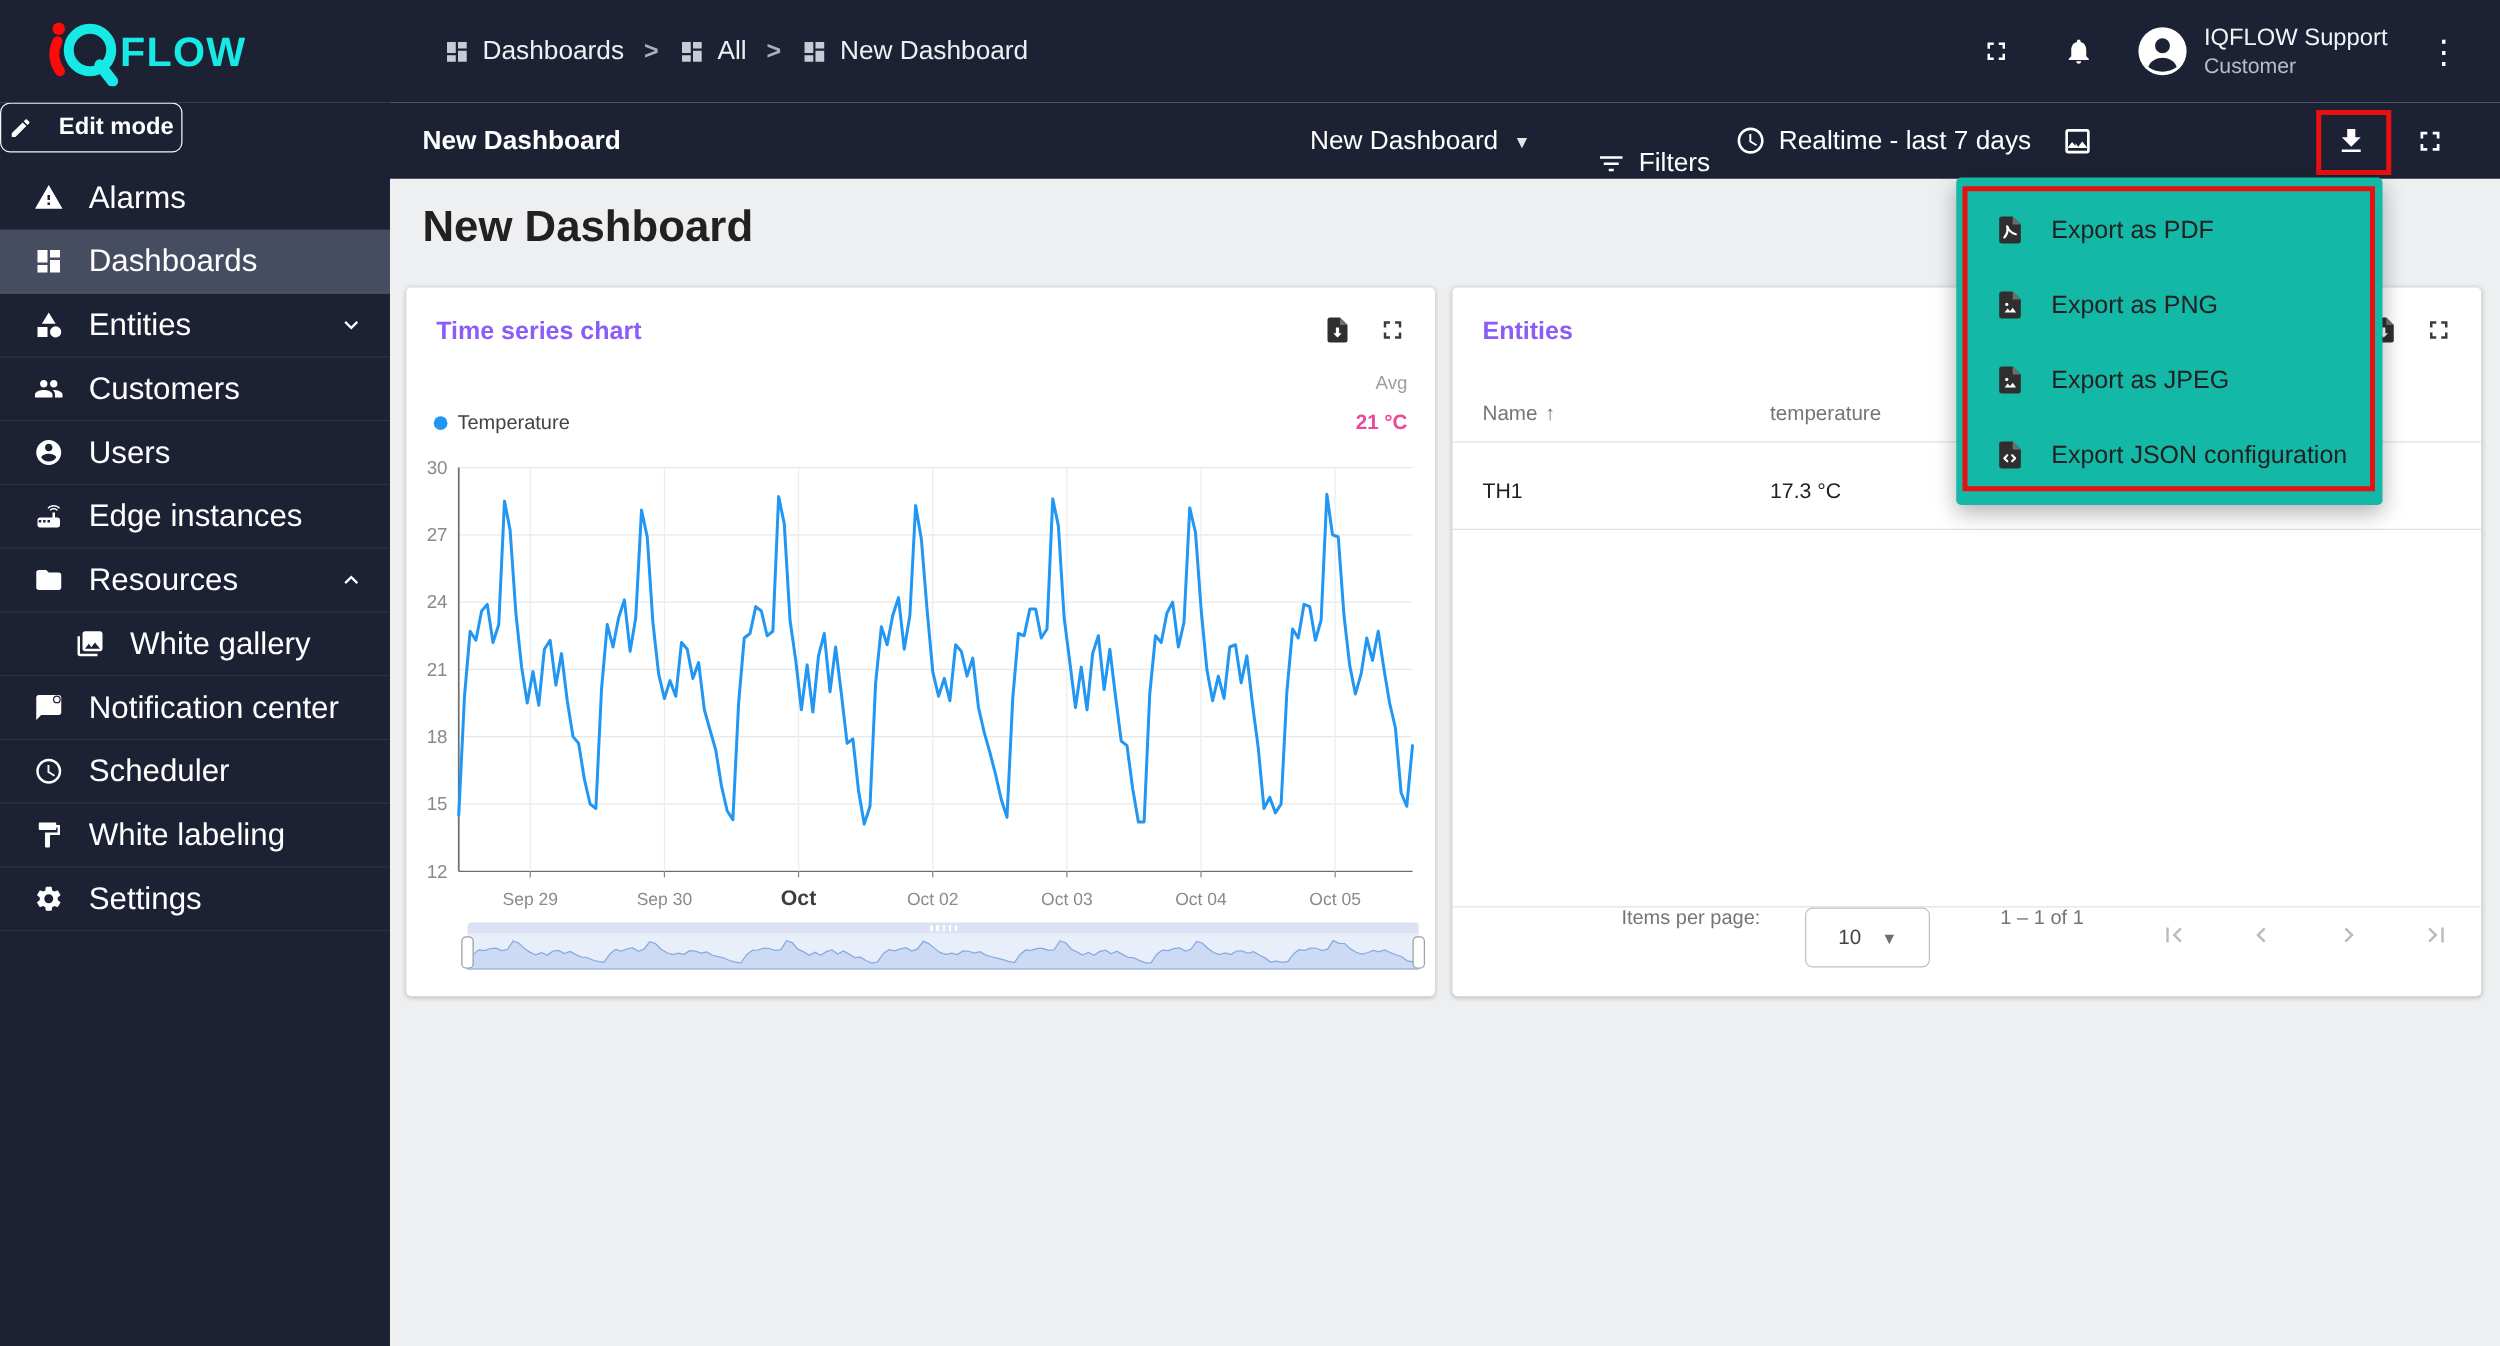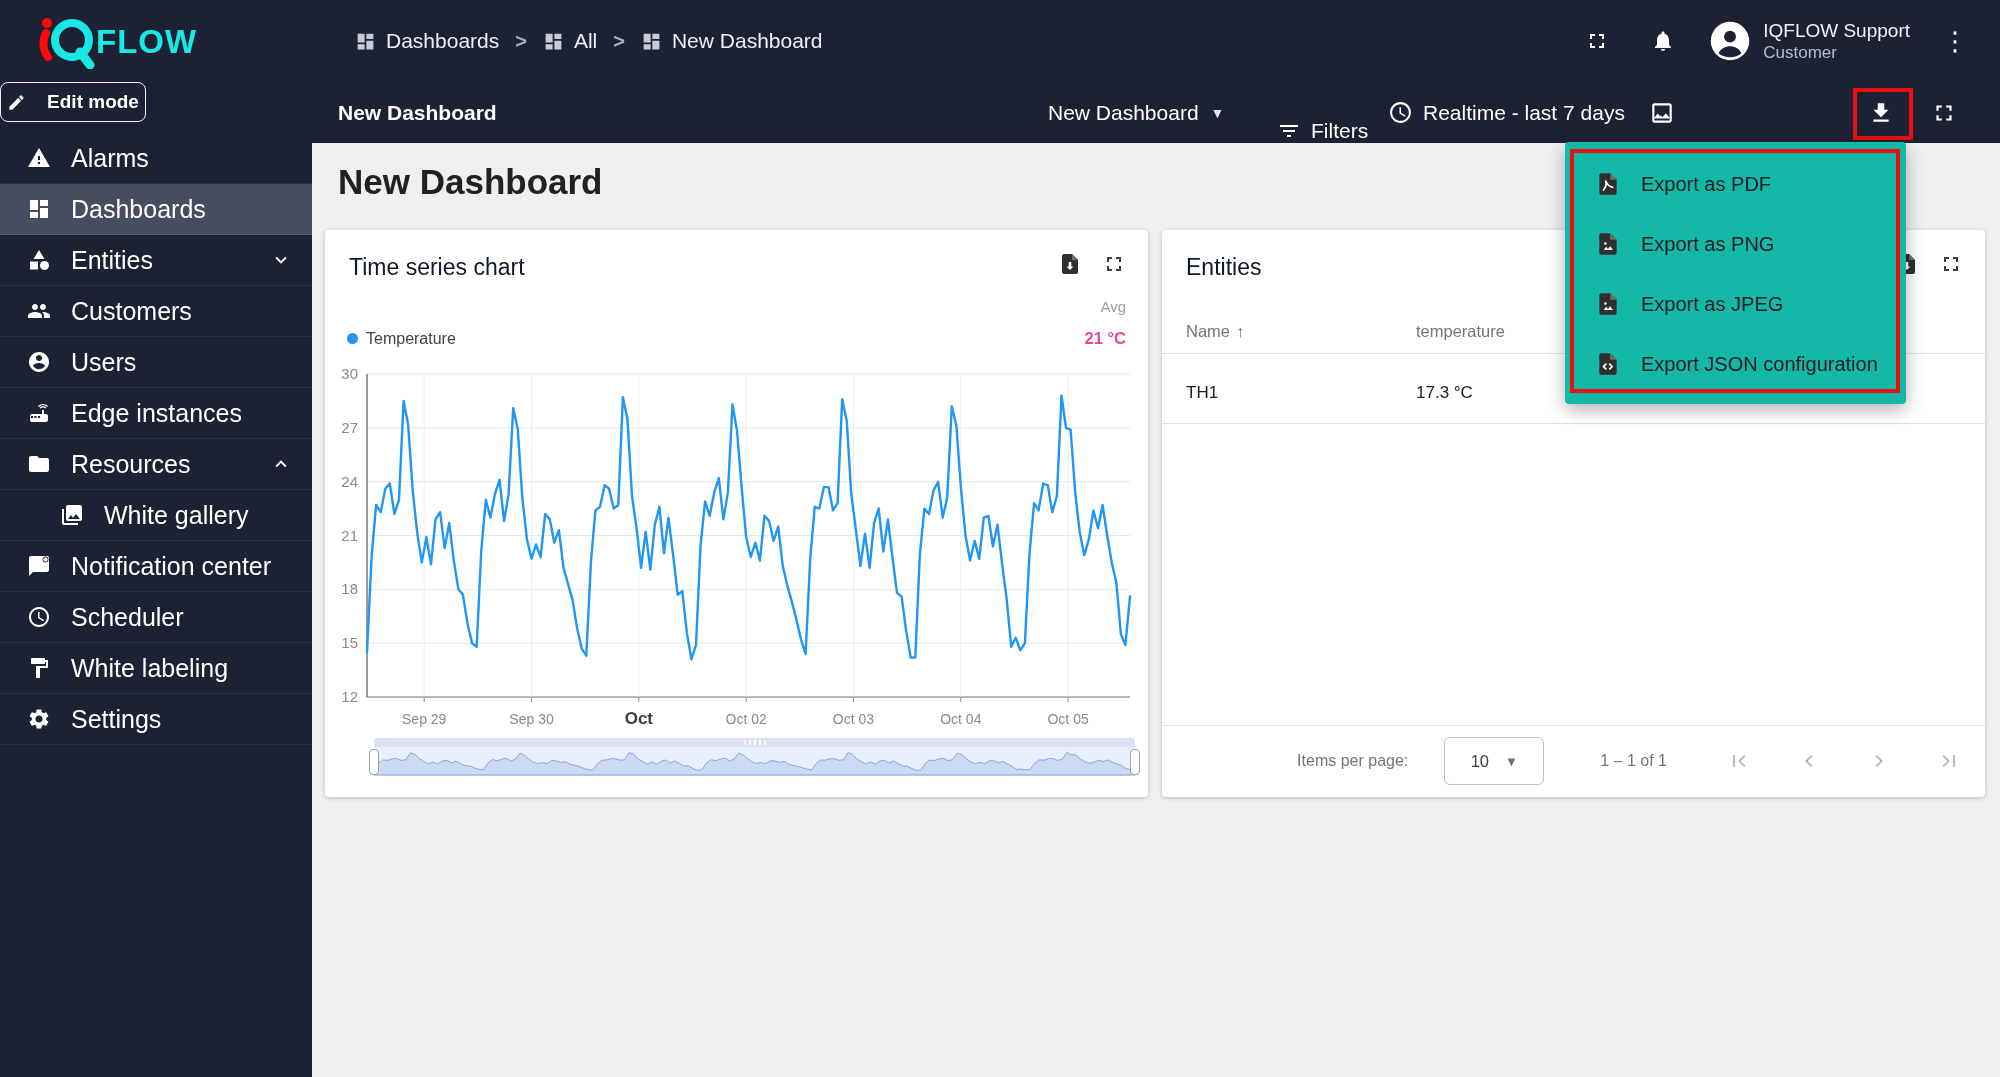--- a/index.html
+++ b/index.html
@@ -51,21 +51,21 @@
   .red-hl { position:absolute; border:4px solid #e81010; z-index:40; pointer-events:none; }
   #red-download { left:1853px; top:88px; width:60px; height:52px; }
 
   
   #page-title { position:absolute; left:338px; top:162px; font-size:35px; font-weight:700; color:#212121; z-index:5; }
 
   .card { position:absolute; top:230px; width:823px; height:567px; background:#fff; border-radius:4px;
     box-shadow:0 1px 4px rgba(0,0,0,0.22); z-index:5; }
   #card-chart { left:325px; }
   #card-entities { left:1162px; }
-  .widget-title { position:absolute; left:24px; top:24px; font-size:23px; font-weight:400; color:#0f172a; }
+  .widget-title { position:absolute; left:24px; top:24px; font-size:20px; font-weight:700; color:#8b5cf6; }
   .widget-icons { position:absolute; right:20px; top:20px; display:flex; gap:16px; color:#333; }
   .wbtn { width:28px; height:28px; display:flex; align-items:center; justify-content:center; cursor:pointer; }
 
   
   #legend-avg-label { position:absolute; right:22px; top:68px; font-size:15px; color:#9e9e9e; }
   #legend-row { position:absolute; left:22px; right:22px; top:99px; display:flex; justify-content:space-between; align-items:center; }
   #legend-series { display:flex; align-items:center; gap:8px; font-size:16px; color:#424242; cursor:pointer; }
   #legend-dot { width:11px; height:11px; border-radius:50%; background:#2196f3; }
   #legend-avg-value { font-size:16.5px; font-weight:700; color:#ec4899; }
   #ts-chart-wrap { position:absolute; left:0; top:130px; width:823px; height:380px; }
@@ -82,21 +82,21 @@
   #ent-head-row { position:absolute; left:24px; right:24px; top:80px; height:42px; display:flex; align-items:center;
     color:#757575; font-size:16.5px; font-weight:500; }
   #col-name { width:230px; cursor:pointer; display:flex; gap:6px; align-items:center; }
   #col-temp { cursor:pointer; }
   #ent-div1 { position:absolute; left:0; right:0; top:123px; border-top:1px solid #e1e1e1; }
   #ent-row { position:absolute; left:24px; right:24px; top:134px; height:58px; display:flex; align-items:center;
     color:#212121; font-size:17px; cursor:pointer; }
   #cell-name { width:230px; }
   #ent-div2 { position:absolute; left:0; right:0; top:193px; border-top:1px solid #e1e1e1; }
   #ent-pag-div { position:absolute; left:0; right:0; top:495px; border-top:1px solid #e1e1e1; }
-  #ent-pagination { position:absolute; left:0; right:14px; top:496px; height:70px; display:flex; align-items:center;
+  #ent-pagination { position:absolute; left:0; right:14px; top:496px; height:70px; display:flex; align-items:flex-start;
     justify-content:flex-end; color:#747474; font-size:16px; gap:36px; }
   #page-size-select { width:100px; height:48px; border:1px solid #c2c2c2; border-radius:6px; display:flex;
     align-items:center; justify-content:center; gap:16px; color:#424242; cursor:pointer; font-size:16.5px; }
   #page-size-select .caret { color:#6f6f6f; font-size:13px; }
   #range-label { margin:0 14px 0 20px; }
   .pag-btn { width:44px; height:44px; display:flex; align-items:center; justify-content:center; color:#bcbcbc; cursor:default; }
   #ent-pagination .gap0 { margin-left:-10px; }
 
   
   #export-menu { position:absolute; left:1565px; top:142px; width:341px; height:262px; background:#14b8a6; border-radius:4px;

